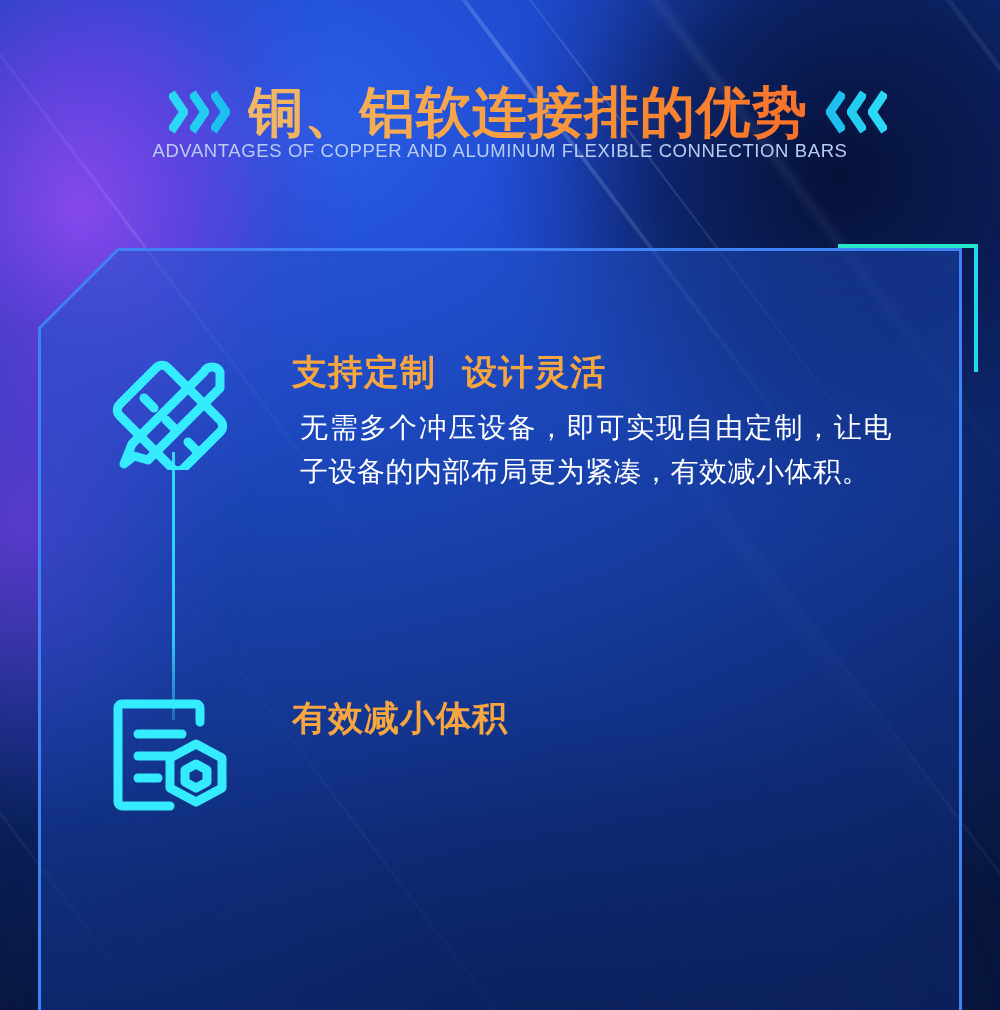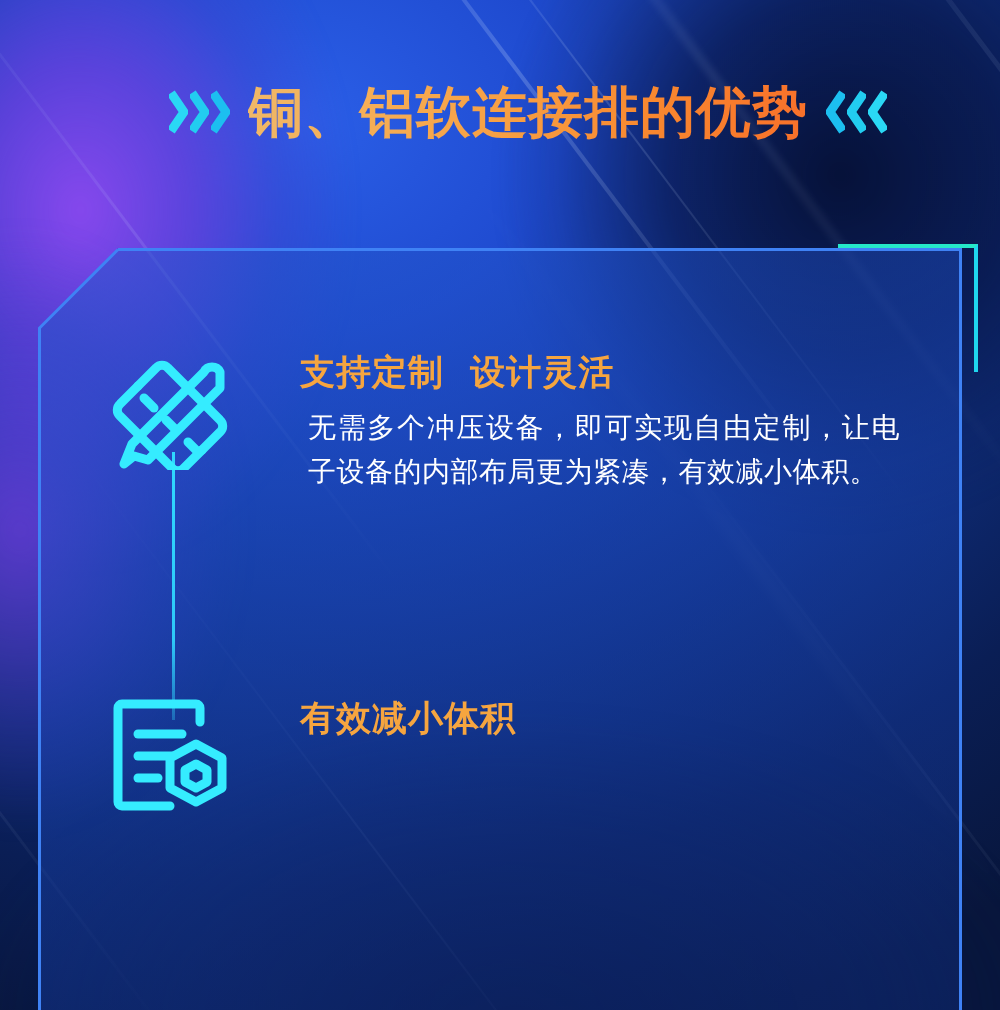--- a/index.html
+++ b/index.html
@@ -159,21 +159,21 @@
   .feat-1 { left: 0; top: 352px; width: 1000px; }
   .feat-2 { left: 0; top: 698px; width: 1000px; }
 
   .feat-icon {
     position: absolute;
     left: 108px; top: 0;
     width: 128px; height: 118px;
   }
   .feat-body {
     position: absolute;
-    left: 300px; top: 0;
+    left: 292px; top: 0;
     width: 600px;
   }
   .feat-heading {
     font-size: 35px;
     font-weight: bold;
     color: #f6a53f;
     line-height: 1.15;
     letter-spacing: 1px;
     margin: 0 0 14px 0;
     font-family: "DejaVu Sans", "Liberation Sans", sans-serif;
@@ -248,20 +248,21 @@
             </svg>
         </span>
         <span class="chev">
           <svg width="19" height="44" viewBox="0 0 19 44">
               <path d="M17 3 L4 22 L17 41" fill="none" stroke="#2ad8f5" stroke-width="9" stroke-linecap="butt" stroke-linejoin="miter"></path>
             </svg>
         </span>
       </span>
 
     </div>
+    <div class="subtitle">ADVANTAGES OF COPPER AND ALUMINUM FLEXIBLE CONNECTION BARS</div>
   </div>
 
   <div class="card"></div>
   <svg class="card-border" viewBox="0 0 924 790" preserveAspectRatio="none">
     <path d="M80 1.5 L922.5 1.5 L922.5 790 M1.5 790 L1.5 80 L80 1.5" fill="none" stroke="#3f82f5" stroke-width="3" vector-effect="non-scaling-stroke"></path>
   </svg>
   <div class="corner-accent"></div>
   <div class="connector"></div>
 
   <div class="feature feat-1">

